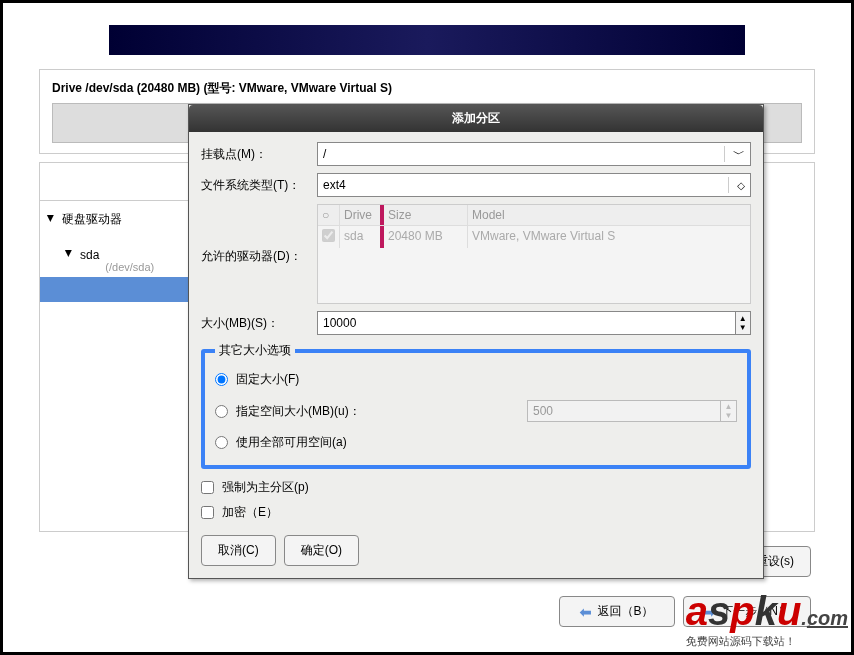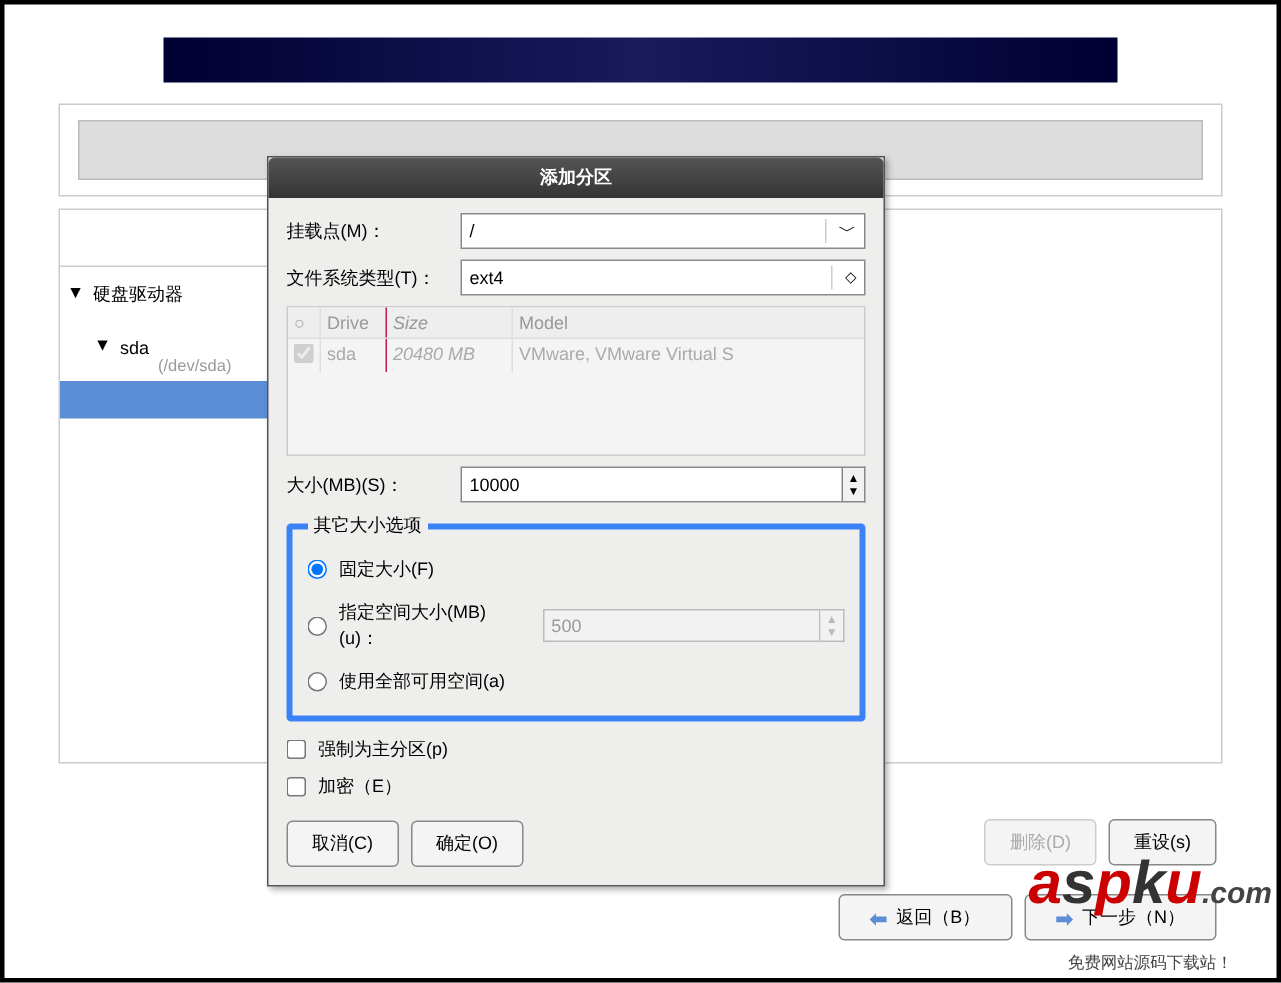--- a/index.html
+++ b/index.html
@@ -18,61 +18,62 @@
 .caret { font-size: 9px; transform: rotate(90deg); display:inline-block; width:10px; }
 .tree-dev { color: #999; font-size: 11px; margin-top: 25px; }
 .footer-buttons { position: absolute; bottom: 75px; right: 40px; display: flex; gap: 8px; }
 .footer-nav { position: absolute; bottom: 25px; right: 40px; display: flex; gap: 8px; }
 .btn { background: #f4f4f4; border: 1px solid #888; border-radius: 4px; padding: 6px 16px; cursor: pointer; }
 .btn.disabled { color: #aaa; border-color: #ccc; }
 .btn.nav { padding: 6px 20px; display: flex; align-items: center; gap: 6px; }
 .arrow-left, .arrow-right { font-size: 14px; color: #5b8ed6; font-weight: bold; }
 
 
-.dialog { position: absolute; top: 101px; left: 175px; width: 412px; background: #eeeeec; border: 1px solid #555; box-shadow: 2px 2px 4px rgba(0,0,0,.3); }
+.dialog { position: absolute; top: 101px; left: 185px; width: 576px; background: #eeeeec; border: 1px solid #555; box-shadow: 2px 2px 4px rgba(0,0,0,.3); }
 .titlebar { background: linear-gradient(#555, #333); color: #fff; text-align: center; padding: 5px; font-weight: bold; border-radius: 4px 4px 0 0; }
 .dialog-body { padding: 10px 12px 12px 12px; }
 .form-row { display: flex; align-items: center; margin-bottom: 7px; }
 .form-label { width: 116px; text-align: left; }
 .form-input { flex: 1; position: relative; }
 .combo, .textin, .spinner { width: 100%; border: 1px solid #888; background: #fff; padding: 3px 5px; height: 24px; }
 .combo { display: flex; align-items: center; justify-content: space-between; }
 .combo .arrow { border-left: 1px solid #ccc; padding-left: 8px; height: 100%; display: flex; align-items: center; }
 .combo.ext { }
 .spinner-wrap { display:flex; }
 .spinarrows { width: 16px; border:1px solid #888; border-left:none; background:#f2f2f2; font-size:8px; display:flex; flex-direction:column; align-items:center; justify-content:center; }
 .drive-table { flex: 1; border: 1px solid #ccc; background: #f4f4f4; height: 100px; }
 .dt-head { display: flex; background: #eee; color: #999; border-bottom: 1px solid #ddd; }
 .dt-head div, .dt-row div { padding: 3px 4px; }
-.dt-c0{width:22px;border-right:1px solid #ddd;} .dt-c1{width:44px;border-right:1px solid #be185d;} .dt-c2{width:84px;border-right:1px solid #ddd;font-style:italic;} .dt-c3{flex:1;}
+.dt-c0{width:22px;border-right:1px solid #ddd;} .dt-c1{width:44px;border-right:4px solid #be185d;} .dt-c2{width:84px;border-right:1px solid #ddd;} .dt-c3{flex:1;}
 .dt-row { display:flex; color:#aaa; }
 .dt-row input { accent-color:#999; }
 .fieldset { border:4px solid #3b82f6; border-radius:3px; padding: 6px 10px 8px 10px; margin-top:0; }
 .fieldset legend { padding: 0 4px; }
 .radio-row { display:flex; align-items:center; gap:8px; padding: 6px 0; }
 .radio-row .fill { flex:1; }
 .radio-row .sm-spin { width: 210px; display:flex; }
 .radio-row .sm-spin input { flex:1; border:1px solid #bbb; background:#f2f2f2; color:#999; padding:3px 5px; height:22px; }
 .checks { padding-top: 6px; }
 .check-row { display:flex; align-items:center; gap:8px; padding:4px 0; }
 .dialog-btns { display:flex; justify-content:flex-start; gap:8px; padding-top:10px; }
 
 .watermark { position:absolute; bottom: 3px; right: 3px; }
 .wm-main { font-family: Georgia, serif; font-style: italic; font-weight: bold; }
 .wm-a { font-size: 40px; color: #cc0000; } .wm-s{font-size:40px;color:#333;} .wm-p{font-size:40px;color:#cc0000;} .wm-k{font-size:40px;color:#333;} .wm-u{font-size:40px;color:#cc0000;}
-.wm-dot{font-size:20px;color:#444;} .wm-com{font-size:20px;color:#444;}
-.wm-sub { font-size:11px; color:#444; text-align:center;margin-top:22px; }
+.wm-dot{font-size:20px;color:#444;} .wm-com{font-size:20px;color:#444;text-decoration:underline;}
+.wm-sub { font-size:11px; color:#444; text-align:left; }
 </style>
 </head>
 <body>
 
 <div class="page">
   <div class="banner"></div>
 
   <div class="main-panel">
+    <div class="drive-title">Drive /dev/sda (20480 MB) (型号: VMware, VMware Virtual S)</div>
     <div class="drive-bar"></div>
   </div>
 
   <div class="split-panel">
     <div class="left-col">
       <div class="left-header">设备</div>
       <div class="tree">
         <div class="tree-row">
           <span class="caret">▶</span>
           <span>硬盘驱动器</span>
@@ -124,20 +125,21 @@
         <div class="form-label">文件系统类型(T)：</div>
         <div class="form-input">
           <div class="combo ext">
             <span>ext4</span>
             <span class="arrow" style="font-size:10px;">◇</span>
           </div>
         </div>
       </div>
 
       <div class="form-row" style="align-items:flex-start;">
+        <div class="form-label" style="padding-top:44px;">允许的驱动器(D)：</div>
         <div class="drive-table">
           <div class="dt-head">
             <div class="dt-c0">○</div>
             <div class="dt-c1">Drive</div>
             <div class="dt-c2">Size</div>
             <div class="dt-c3">Model</div>
           </div>
           <div class="dt-row">
             <div class="dt-c0"><input type="checkbox" checked="" disabled="" style=""></div>
             <div class="dt-c1">sda</div>

